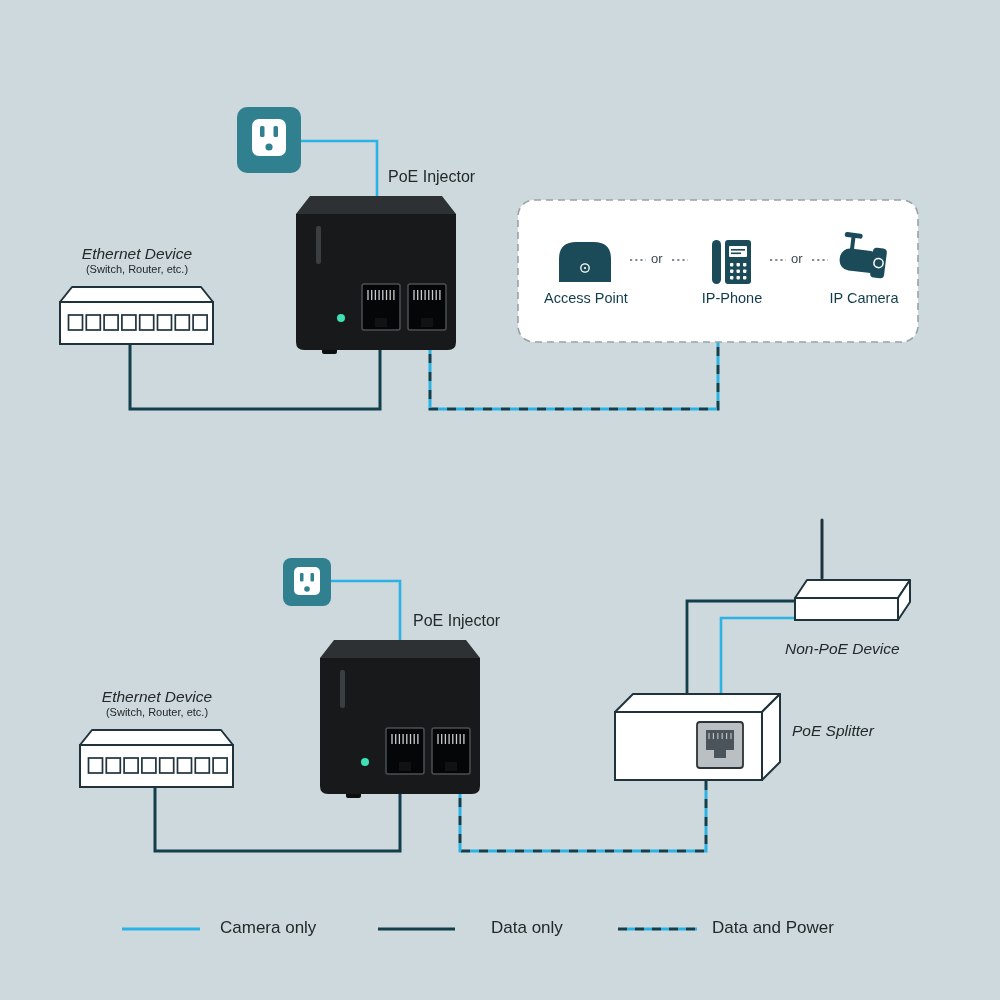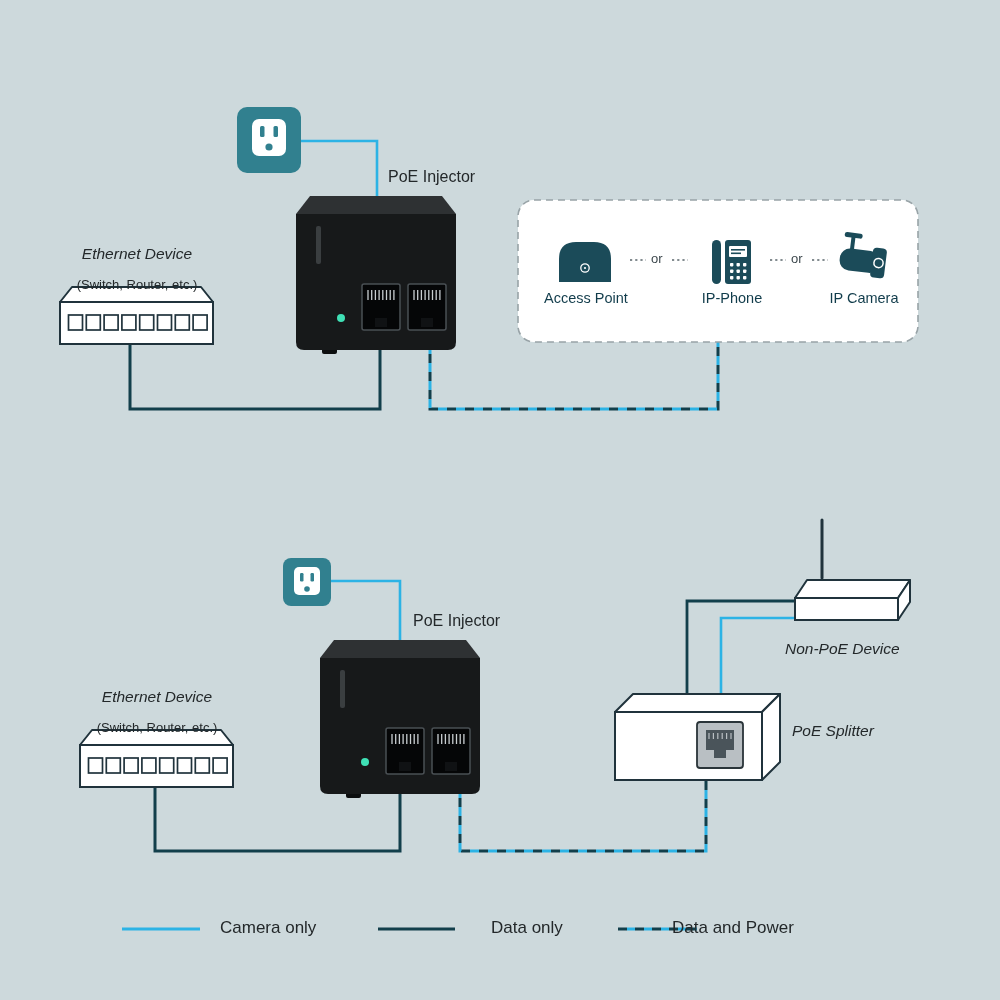--- a/index.html
+++ b/index.html
@@ -14,21 +14,21 @@
   svg{position:absolute;left:0;top:0;}
   .lbl{
     position:absolute;
     color:var(--label-dark,#23282a);
     font-family:"Liberation Sans",sans-serif;
     white-space:nowrap;
   }
   .lbl.center{text-align:center;white-space:normal;}
   .main-lbl{font-size:16px;}
   .dev-title{font-size:15.5px;font-style:italic;}
-  .dev-sub{font-size:13px;margin-top:14px;}
+  .dev-sub{font-size:11px;}
   .box-lbl{font-size:14.5px;color:var(--icon-label,#113c4b);}
   .or-lbl{font-size:13px;color:#3c474c;}
   .legend-lbl{font-size:17px;}
 </style>
 </head>
 <body>
 
 <div class="canvas">
 
 <svg width="1000" height="1000" viewBox="0 0 1000 1000">
@@ -206,15 +206,15 @@
 <div class="lbl center box-lbl" style="left:820px;top:290px;width:88px;">IP Camera</div>
 
 <div class="lbl main-lbl" style="left:413px;top:612px;">PoE Injector</div>
 <div class="lbl center dev-title" style="left:80px;top:688px;width:154px;">Ethernet Device</div>
 <div class="lbl center dev-sub" style="left:76px;top:706px;width:162px;">(Switch, Router, etc.)</div>
 <div class="lbl dev-title" style="left:785px;top:640px;">Non-PoE Device</div>
 <div class="lbl dev-title" style="left:792px;top:722px;">PoE Splitter</div>
 
 <div class="lbl legend-lbl" style="left:220px;top:918px;">Camera only</div>
 <div class="lbl legend-lbl" style="left:491px;top:918px;">Data only</div>
-<div class="lbl legend-lbl" style="left:672px;top:918px;">Data and Power</div>
+<div class="lbl legend-lbl" style="left:712px;top:918px;">Data and Power</div>
 
 </div>
 
 </body></html>

